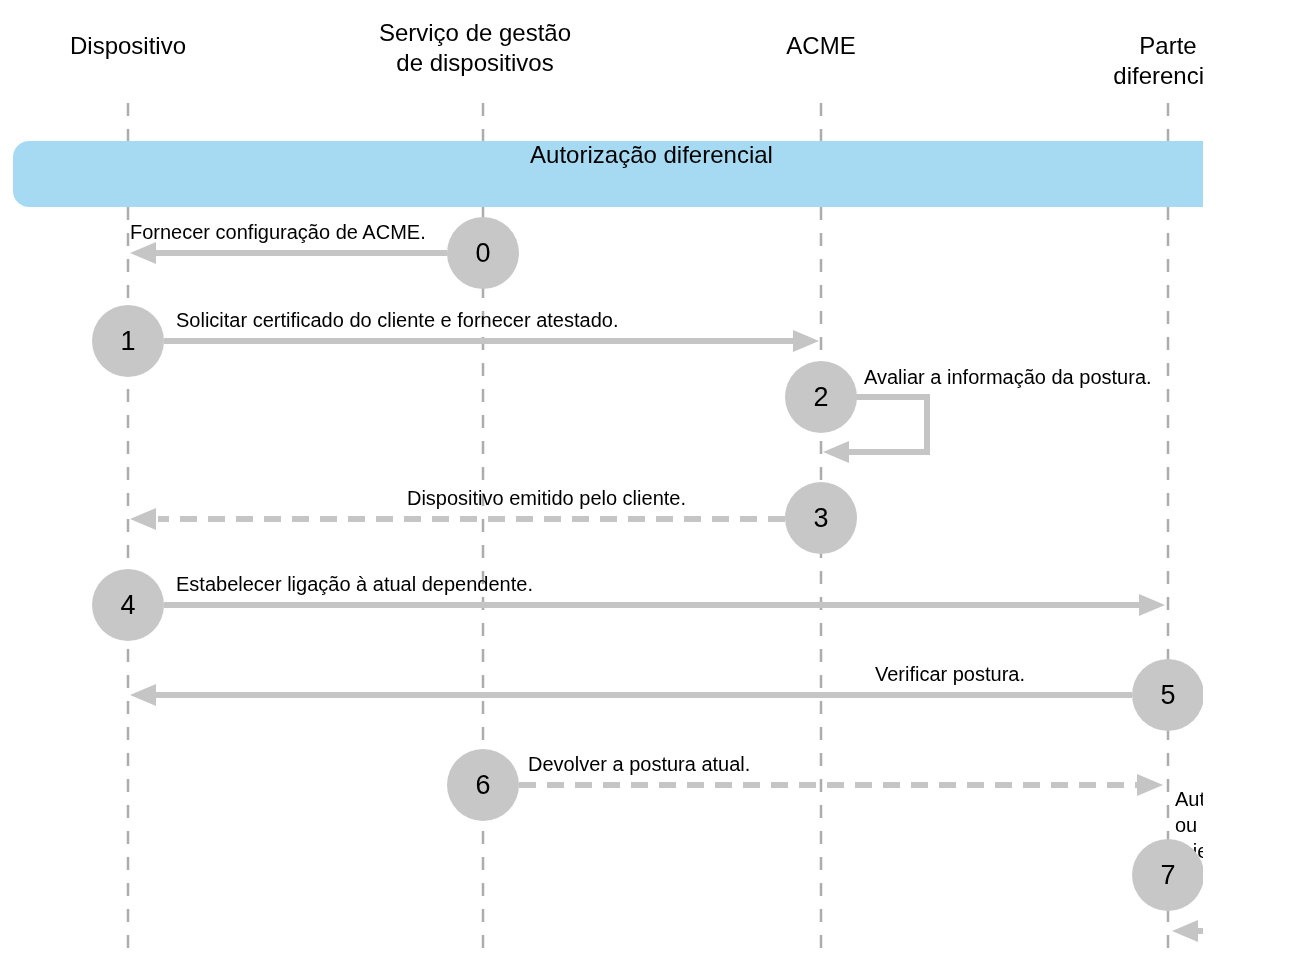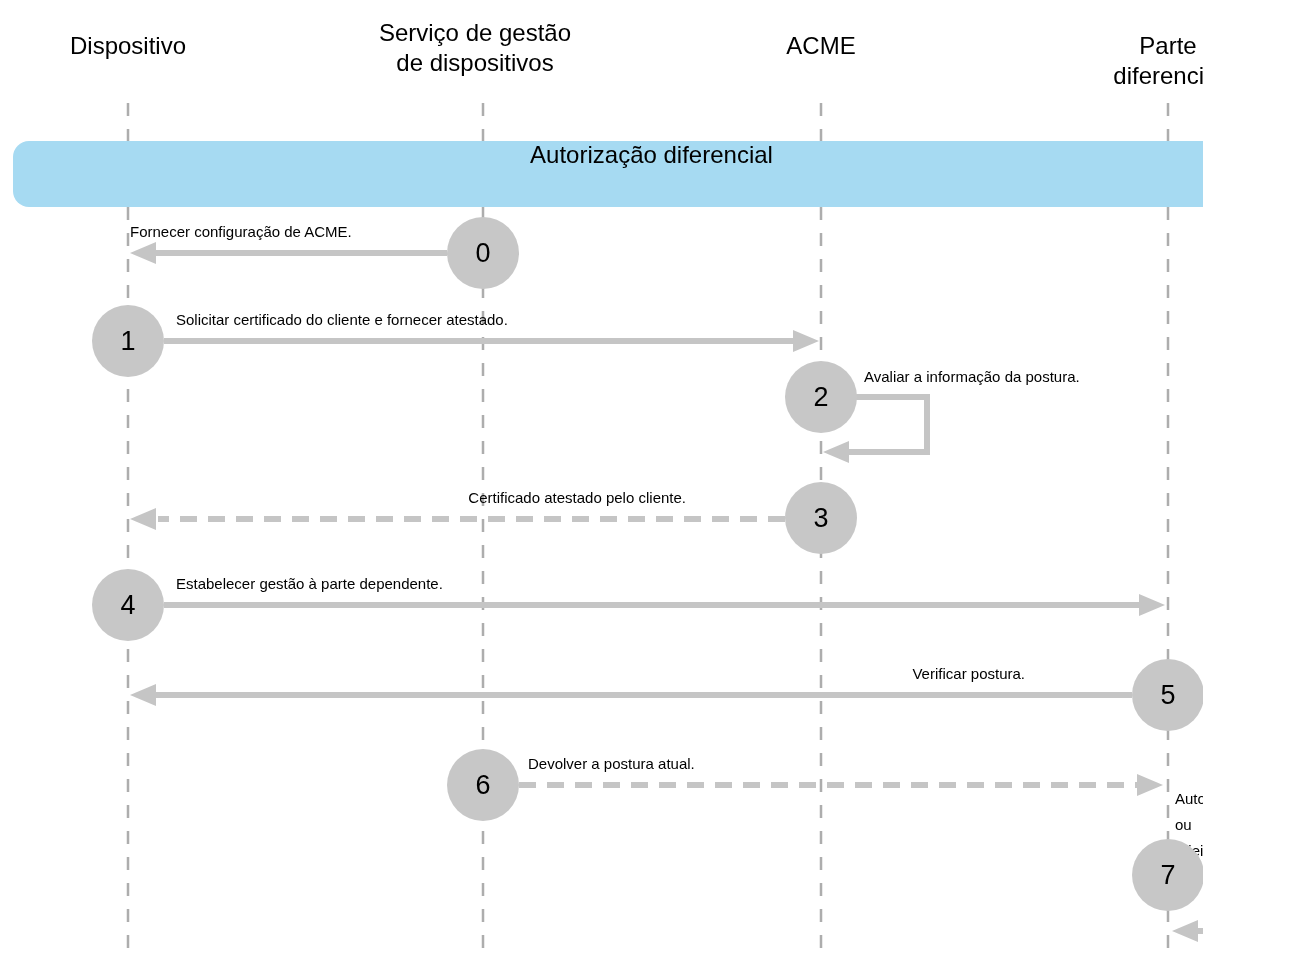--- a/index.html
+++ b/index.html
@@ -51,21 +51,21 @@
     border-radius: 50%;
     background: #C7C7C7;
     display: flex;
     align-items: center;
     justify-content: center;
     font-size: 27px;
     z-index: 4;
   }
   .msg {
     position: absolute;
-    font-size: 15px;
+    font-size: 20px;
     line-height: 24px;
     white-space: nowrap;
     z-index: 3;
   }
   .msg.right {
     text-align: right;
   }
   .msg.multiline {
     white-space: pre-line;
     line-height: 26px;
@@ -138,22 +138,22 @@
   <div class="participant" style="left:821px; top:31px;">ACME</div>
   <div class="participant" style="left:1168px; top:31px;">Parte diferencial</div>
 
   <div class="banner">
     <span>Autorização diferencial</span>
   </div>
 
   <div class="msg" style="left:130px; top:220px;">Fornecer configuração de ACME.</div>
   <div class="msg" style="left:176px; top:308px;">Solicitar certificado do cliente e fornecer atestado.</div>
   <div class="msg" style="left:864px; top:365px;">Avaliar a informação da postura.</div>
-  <div class="msg right" style="right:517px; top:486px;">Certificado atestado pelo cliente.</div>
-  <div class="msg" style="left:176px; top:572px;">Estabelecer gestão à parte dependente.</div>
+  <div class="msg right" style="right:517px; top:486px;">Dispositivo emitido pelo cliente.</div>
+  <div class="msg" style="left:176px; top:572px;">Estabelecer ligação à atual dependente.</div>
   <div class="msg right" style="right:178px; top:662px;">Verificar postura.</div>
   <div class="msg" style="left:528px; top:752px;">Devolver a postura atual.</div>
   <div class="msg multiline" style="left:1175px; top:786px;">Autorizar
 ou rejeitar.</div>
 
   <div class="step-circle" style="left:447px; top:217px;">0</div>
   <div class="step-circle" style="left:92px; top:305px;">1</div>
   <div class="step-circle" style="left:785px; top:361px;">2</div>
   <div class="step-circle" style="left:785px; top:482px;">3</div>
   <div class="step-circle" style="left:92px; top:569px;">4</div>

